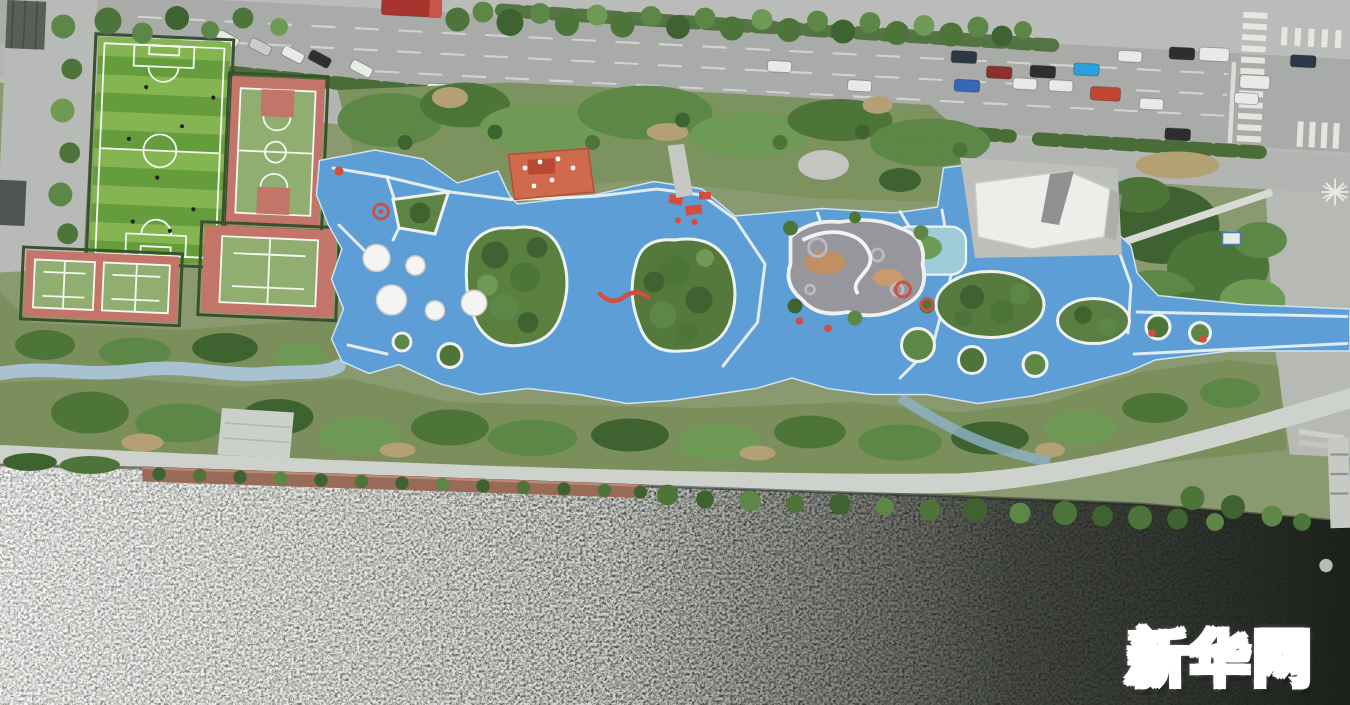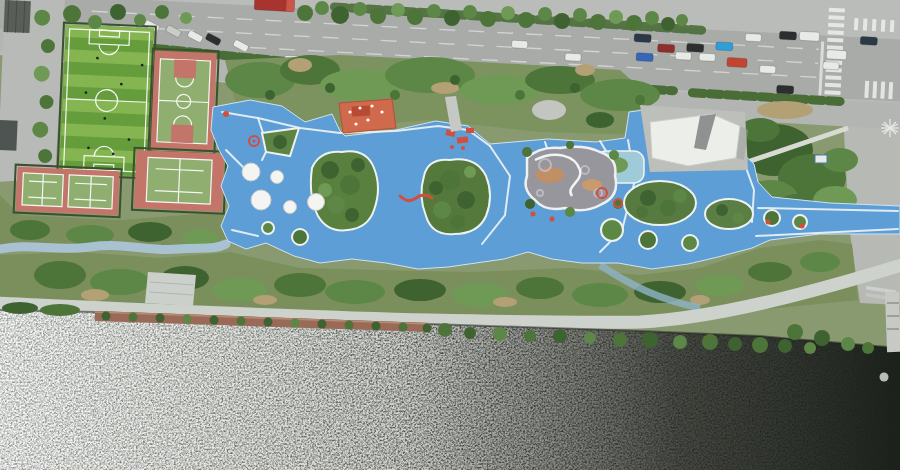--- a/index.html
+++ b/index.html
@@ -526,14 +526,15 @@
   <g>
     <rect x="886" y="292" width="14" height="60" fill="#c6c9c4" transform="rotate(-2 893 322)"></rect>
     <line x1="887" y1="303" x2="899" y2="303" stroke="#8f928d" stroke-width="1.5"></line>
     <line x1="887" y1="316" x2="899" y2="316" stroke="#8f928d" stroke-width="1.5"></line>
     <line x1="887" y1="329" x2="899" y2="329" stroke="#8f928d" stroke-width="1.5"></line>
     <circle cx="884" cy="377" r="4.5" fill="#d3d6d1" opacity=".85"></circle>
   </g>
 </svg>
 
 <div id="wm">
+  <div class="cn">新华网</div>
 </div>
 </div>
 
 </body></html>

